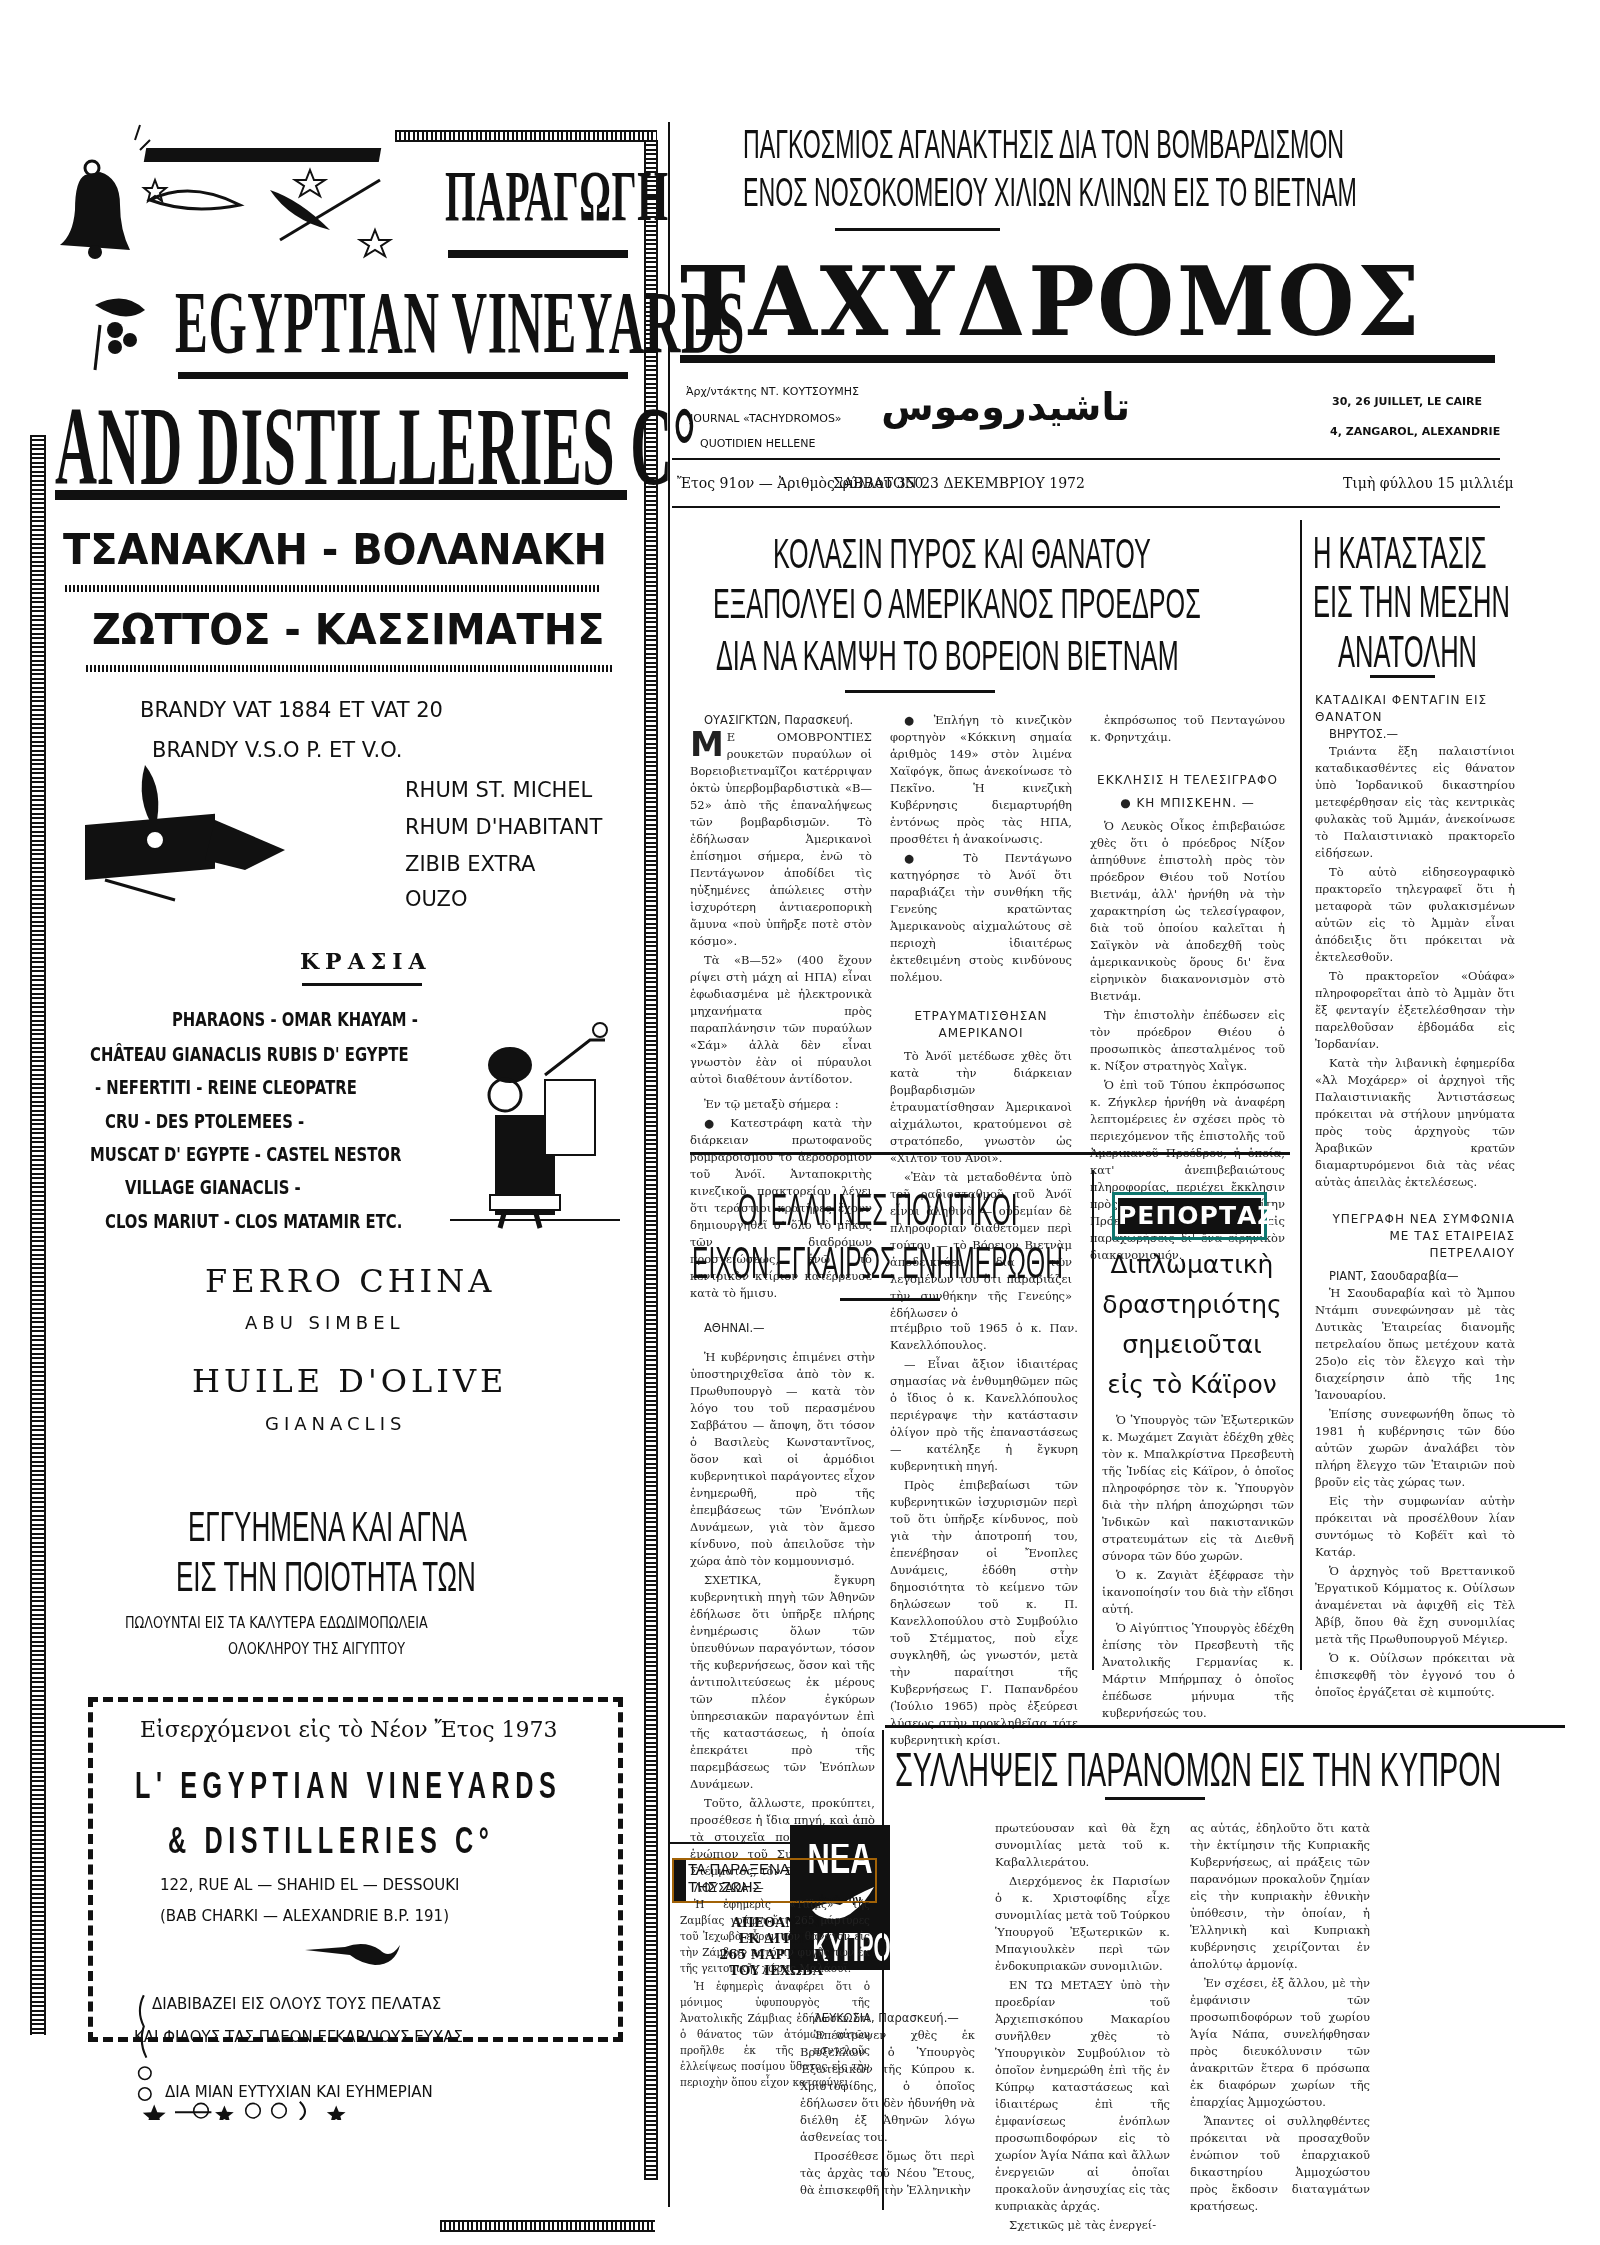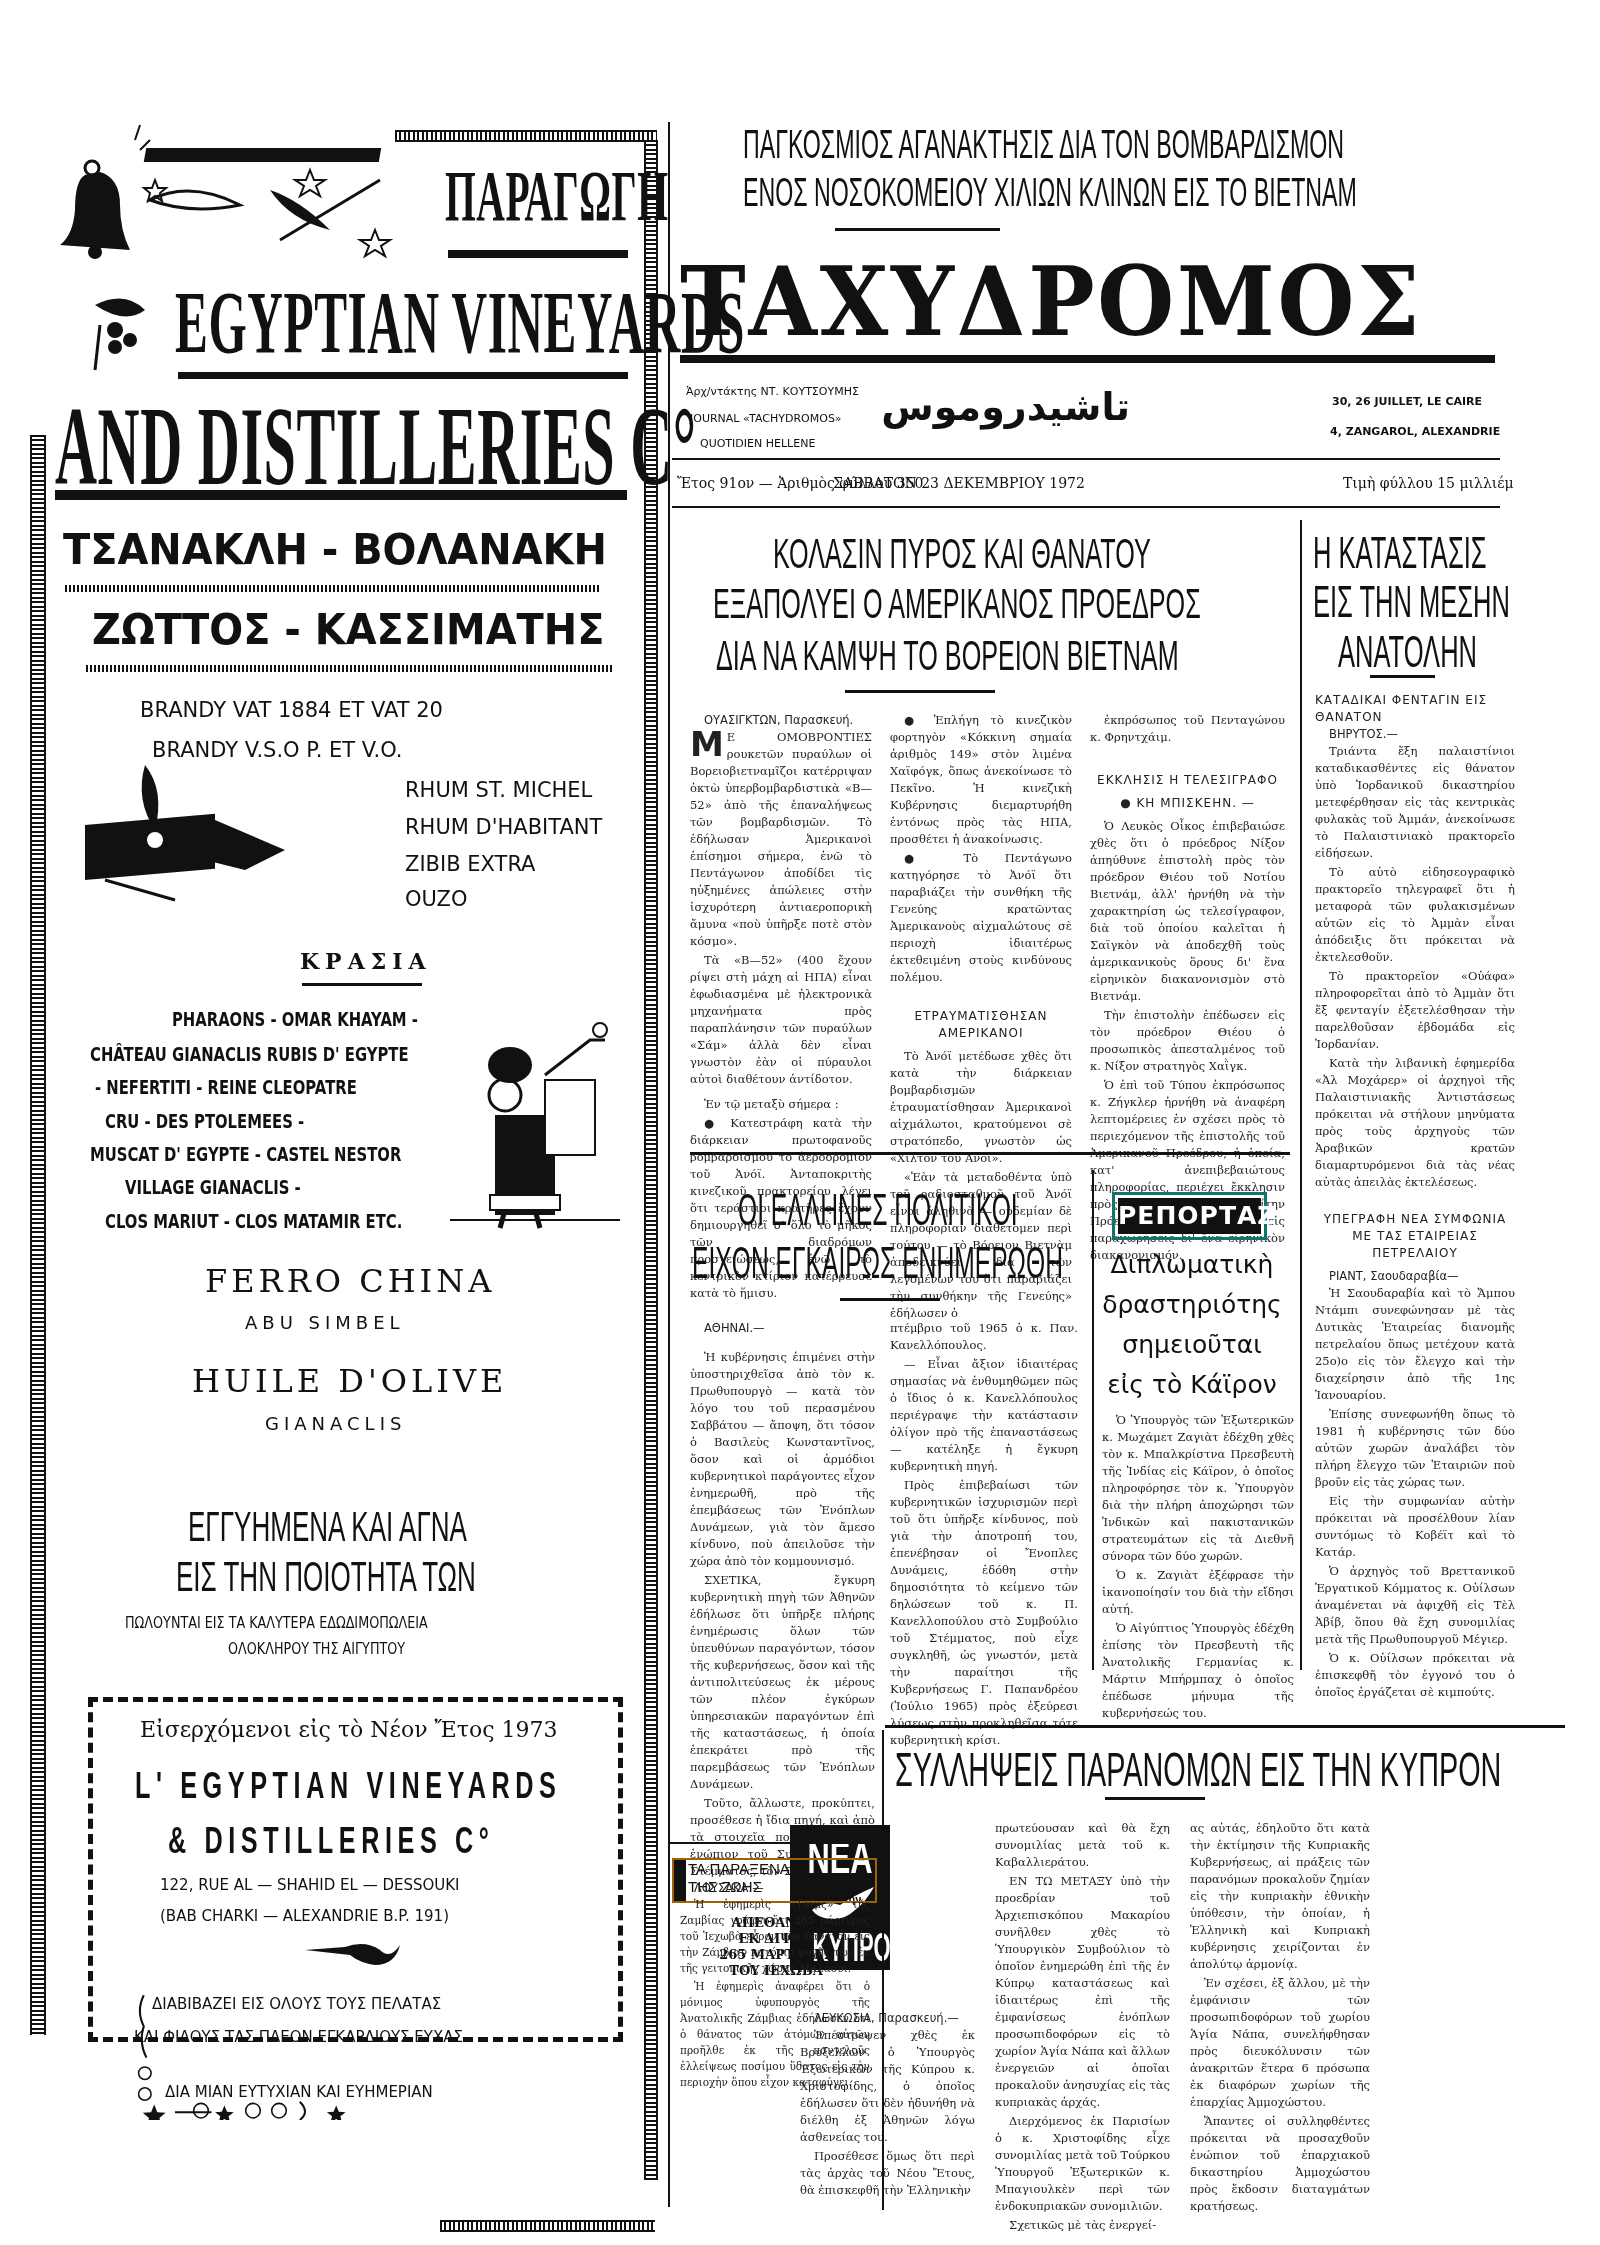--- a/index.html
+++ b/index.html
@@ -273,21 +273,21 @@
 <div class="abs hl-cond" style="left:1338px;top:627px;font-size:44px;transform:scaleX(0.58);">ΑΝΑΤΟΛΗΝ</div>
 <div class="abs" style="left:1370px;top:675px;width:65px;height:3px;background:#111;"></div>
 
 <div class="abs body" style="left:1315px;top:692px;width:200px;">
   <div class="kicker" style="text-align:left;margin:0;">ΚΑΤΑΔΙΚΑΙ ΦΕΝΤΑΓΙΝ ΕΙΣ ΘΑΝΑΤΟΝ</div>
   <div class="dateline-s">ΒΗΡΥΤΟΣ.—</div>
   <p>Τριάντα ἕξη παλαιστίνιοι καταδικασθέντες εἰς θάνατον ὑπὸ Ἰορδανικοῦ δικαστηρίου μετεφέρθησαν εἰς τὰς κεντρικὰς φυλακὰς τοῦ Ἀμμάν, ἀνεκοίνωσε τὸ Παλαιστινιακὸ πρακτορεῖο εἰδήσεων.</p>
   <p>Τὸ αὐτὸ εἰδησεογραφικὸ πρακτορεῖο τηλεγραφεῖ ὅτι ἡ μεταφορὰ τῶν φυλακισμένων αὐτῶν εἰς τὸ Ἀμμὰν εἶναι ἀπόδειξις ὅτι πρόκειται νὰ ἐκτελεσθοῦν.</p>
   <p>Τὸ πρακτορεῖον «Οὐάφα» πληροφορεῖται ἀπὸ τὸ Ἀμμὰν ὅτι ἕξ φενταγίν ἐξετελέσθησαν τὴν παρελθοῦσαν ἑβδομάδα εἰς Ἰορδανίαν.</p>
   <p>Κατὰ τὴν λιβανικὴ ἐφημερίδα «Ἀλ Μοχάρερ» οἱ ἀρχηγοὶ τῆς Παλαιστινιακῆς Ἀντιστάσεως πρόκειται νὰ στήλουν μηνύματα πρὸς τοὺς ἀρχηγοὺς τῶν Ἀραβικῶν κρατῶν διαμαρτυρόμενοι διὰ τὰς νέας αὐτὰς ἀπειλὰς ἐκτελέσεως.</p>
-  <div class="kicker" style="text-align:center;margin-top:20px;">ΥΠΕΓΡΑΦΗ ΝΕΑ ΣΥΜΦΩΝΙΑ ΜΕ ΤΑΣ ΕΤΑΙΡΕΙΑΣ ΠΕΤΡΕΛΑΙΟΥ</div>
+  <div class="kicker" style="text-align:right;margin-top:20px;">ΥΠΕΓΡΑΦΗ ΝΕΑ ΣΥΜΦΩΝΙΑ ΜΕ ΤΑΣ ΕΤΑΙΡΕΙΑΣ ΠΕΤΡΕΛΑΙΟΥ</div>
   <div class="dateline-s">ΡΙΑΝΤ, Σαουδαραβία—</div>
   <p>Ἡ Σαουδαραβία καὶ τὸ Ἄμπου Ντάμπι συνεφώνησαν μὲ τὰς Δυτικὰς Ἑταιρείας διανομῆς πετρελαίου ὅπως μετέχουν κατὰ 25ο)ο εἰς τὸν ἔλεγχο καὶ τὴν διαχείρησιν ἀπὸ τῆς 1ης Ἰανουαρίου.</p>
   <p>Ἐπίσης συνεφωνήθη ὅπως τὸ 1981 ἡ κυβέρνησις τῶν δύο αὐτῶν χωρῶν ἀναλάβει τὸν πλήρη ἔλεγχο τῶν Ἑταιριῶν ποὺ βροῦν εἰς τὰς χώρας των.</p>
   <p>Εἰς τὴν συμφωνίαν αὐτὴν πρόκειται νὰ προσέλθουν λίαν συντόμως τὸ Κοβέϊτ καὶ τὸ Κατάρ.</p>
   <p>Ὁ ἀρχηγὸς τοῦ Βρεττανικοῦ Ἐργατικοῦ Κόμματος κ. Οὐίλσων ἀναμένεται νὰ ἀφιχθῆ εἰς Τὲλ Ἀβίβ, ὅπου θὰ ἔχη συνομιλίας μετὰ τῆς Πρωθυπουργοῦ Μέγιερ.</p>
   <p>Ὁ κ. Οὐίλσων πρόκειται νὰ ἐπισκεφθῆ τὸν ἐγγονό του ὁ ὁποῖος ἐργάζεται σὲ κιμπούτς.</p>
 </div>
 
 <div class="abs hl-cond" style="left:738px;top:1185px;font-size:44px;transform:scaleX(0.56);">ΟΙ ΕΛΛΗΝΕΣ ΠΟΛΙΤΙΚΟΙ</div>
 <div class="abs hl-cond" style="left:692px;top:1238px;font-size:44px;transform:scaleX(0.56);">ΕΙΧΟΝ ΕΓΚΑΙΡΩΣ ΕΝΗΜΕΡΩΘΗ</div>
@@ -332,22 +332,22 @@
   <div class="nea-word" style="top:100px;font-size:40px;transform:scaleX(0.55);">ΚΥΠΡΟ</div>
 </div>
 
 <div class="abs body" style="left:800px;top:2010px;width:175px;">
   <div class="dateline-s">ΛΕΥΚΩΣΙΑ, Παρασκευή.—</div>
   <p>Ἐπέστρεψεν χθὲς ἐκ Βρυξελλῶν ὁ Ὑπουργὸς Ἐξωτερικῶν τῆς Κύπρου κ. Χριστοφίδης, ὁ ὁποῖος ἐδήλωσεν ὅτι δὲν ἠδυνήθη νὰ διέλθη ἐξ Ἀθηνῶν λόγω ἀσθενείας του.</p>
   <p>Προσέθεσε ὅμως ὅτι περὶ τὰς ἀρχὰς τοῦ Νέου Ἔτους, θὰ ἐπισκεφθῆ τὴν Ἑλληνικὴν</p>
 </div>
 <div class="abs body" style="left:995px;top:1820px;width:175px;">
   <p style="text-indent:0">πρωτεύουσαν καὶ θὰ ἔχη συνομιλίας μετὰ τοῦ κ. Καβαλλιεράτου.</p>
+  <p>Διερχόμενος ἐκ Παρισίων ὁ κ. Χριστοφίδης εἶχε συνομιλίας μετὰ τοῦ Τούρκου Ὑπουργοῦ Ἐξωτερικῶν κ. Μπαγιουλκὲν περὶ τῶν ἐνδοκυπριακῶν συνομιλιῶν.</p>
   <p>ΕΝ ΤΩ ΜΕΤΑΞΥ ὑπὸ τὴν προεδρίαν τοῦ Ἀρχιεπισκόπου Μακαρίου συνῆλθεν χθὲς τὸ Ὑπουργικὸν Συμβούλιον τὸ ὁποῖον ἐνημερώθη ἐπὶ τῆς ἐν Κύπρῳ καταστάσεως καὶ ἰδιαιτέρως ἐπὶ τῆς ἐμφανίσεως ἐνόπλων προσωπιδοφόρων εἰς τὸ χωρίον Ἁγία Νάπα καὶ ἄλλων ἐνεργειῶν αἱ ὁποῖαι προκαλοῦν ἀνησυχίας εἰς τὰς κυπριακὰς ἀρχάς.</p>
-  <p>Διερχόμενος ἐκ Παρισίων ὁ κ. Χριστοφίδης εἶχε συνομιλίας μετὰ τοῦ Τούρκου Ὑπουργοῦ Ἐξωτερικῶν κ. Μπαγιουλκὲν περὶ τῶν ἐνδοκυπριακῶν συνομιλιῶν.</p>
   <p>Σχετικῶς μὲ τὰς ἐνεργεί-</p>
 </div>
 <div class="abs body" style="left:1190px;top:1820px;width:180px;">
   <p style="text-indent:0">ας αὐτάς, ἐδηλοῦτο ὅτι κατὰ τὴν ἐκτίμησιν τῆς Κυπριακῆς Κυβερνήσεως, αἱ πράξεις τῶν παρανόμων προκαλοῦν ζημίαν εἰς τὴν κυπριακὴν ἐθνικὴν ὑπόθεσιν, τὴν ὁποίαν, ἡ Ἑλληνικὴ καὶ Κυπριακὴ κυβέρνησις χειρίζονται ἐν ἀπολύτῳ ἁρμονίᾳ.</p>
   <p>Ἐν σχέσει, ἐξ ἄλλου, μὲ τὴν ἐμφάνισιν τῶν προσωπιδοφόρων τοῦ χωρίου Ἁγία Νάπα, συνελήφθησαν πρὸς διευκόλυνσιν τῶν ἀνακριτῶν ἕτερα 6 πρόσωπα ἐκ διαφόρων χωρίων τῆς ἐπαρχίας Ἀμμοχώστου.</p>
   <p>Ἅπαντες οἱ συλληφθέντες πρόκειται νὰ προσαχθοῦν ἐνώπιον τοῦ ἐπαρχιακοῦ δικαστηρίου Ἀμμοχώστου πρὸς ἔκδοσιν διαταγμάτων κρατήσεως.</p>
 </div>
 
 <div class="abs col-rule-v" style="left:882px;top:1730px;height:480px;"></div>
 <div class="abs" style="left:668px;top:1842px;width:205px;height:2px;background:#111;"></div>

